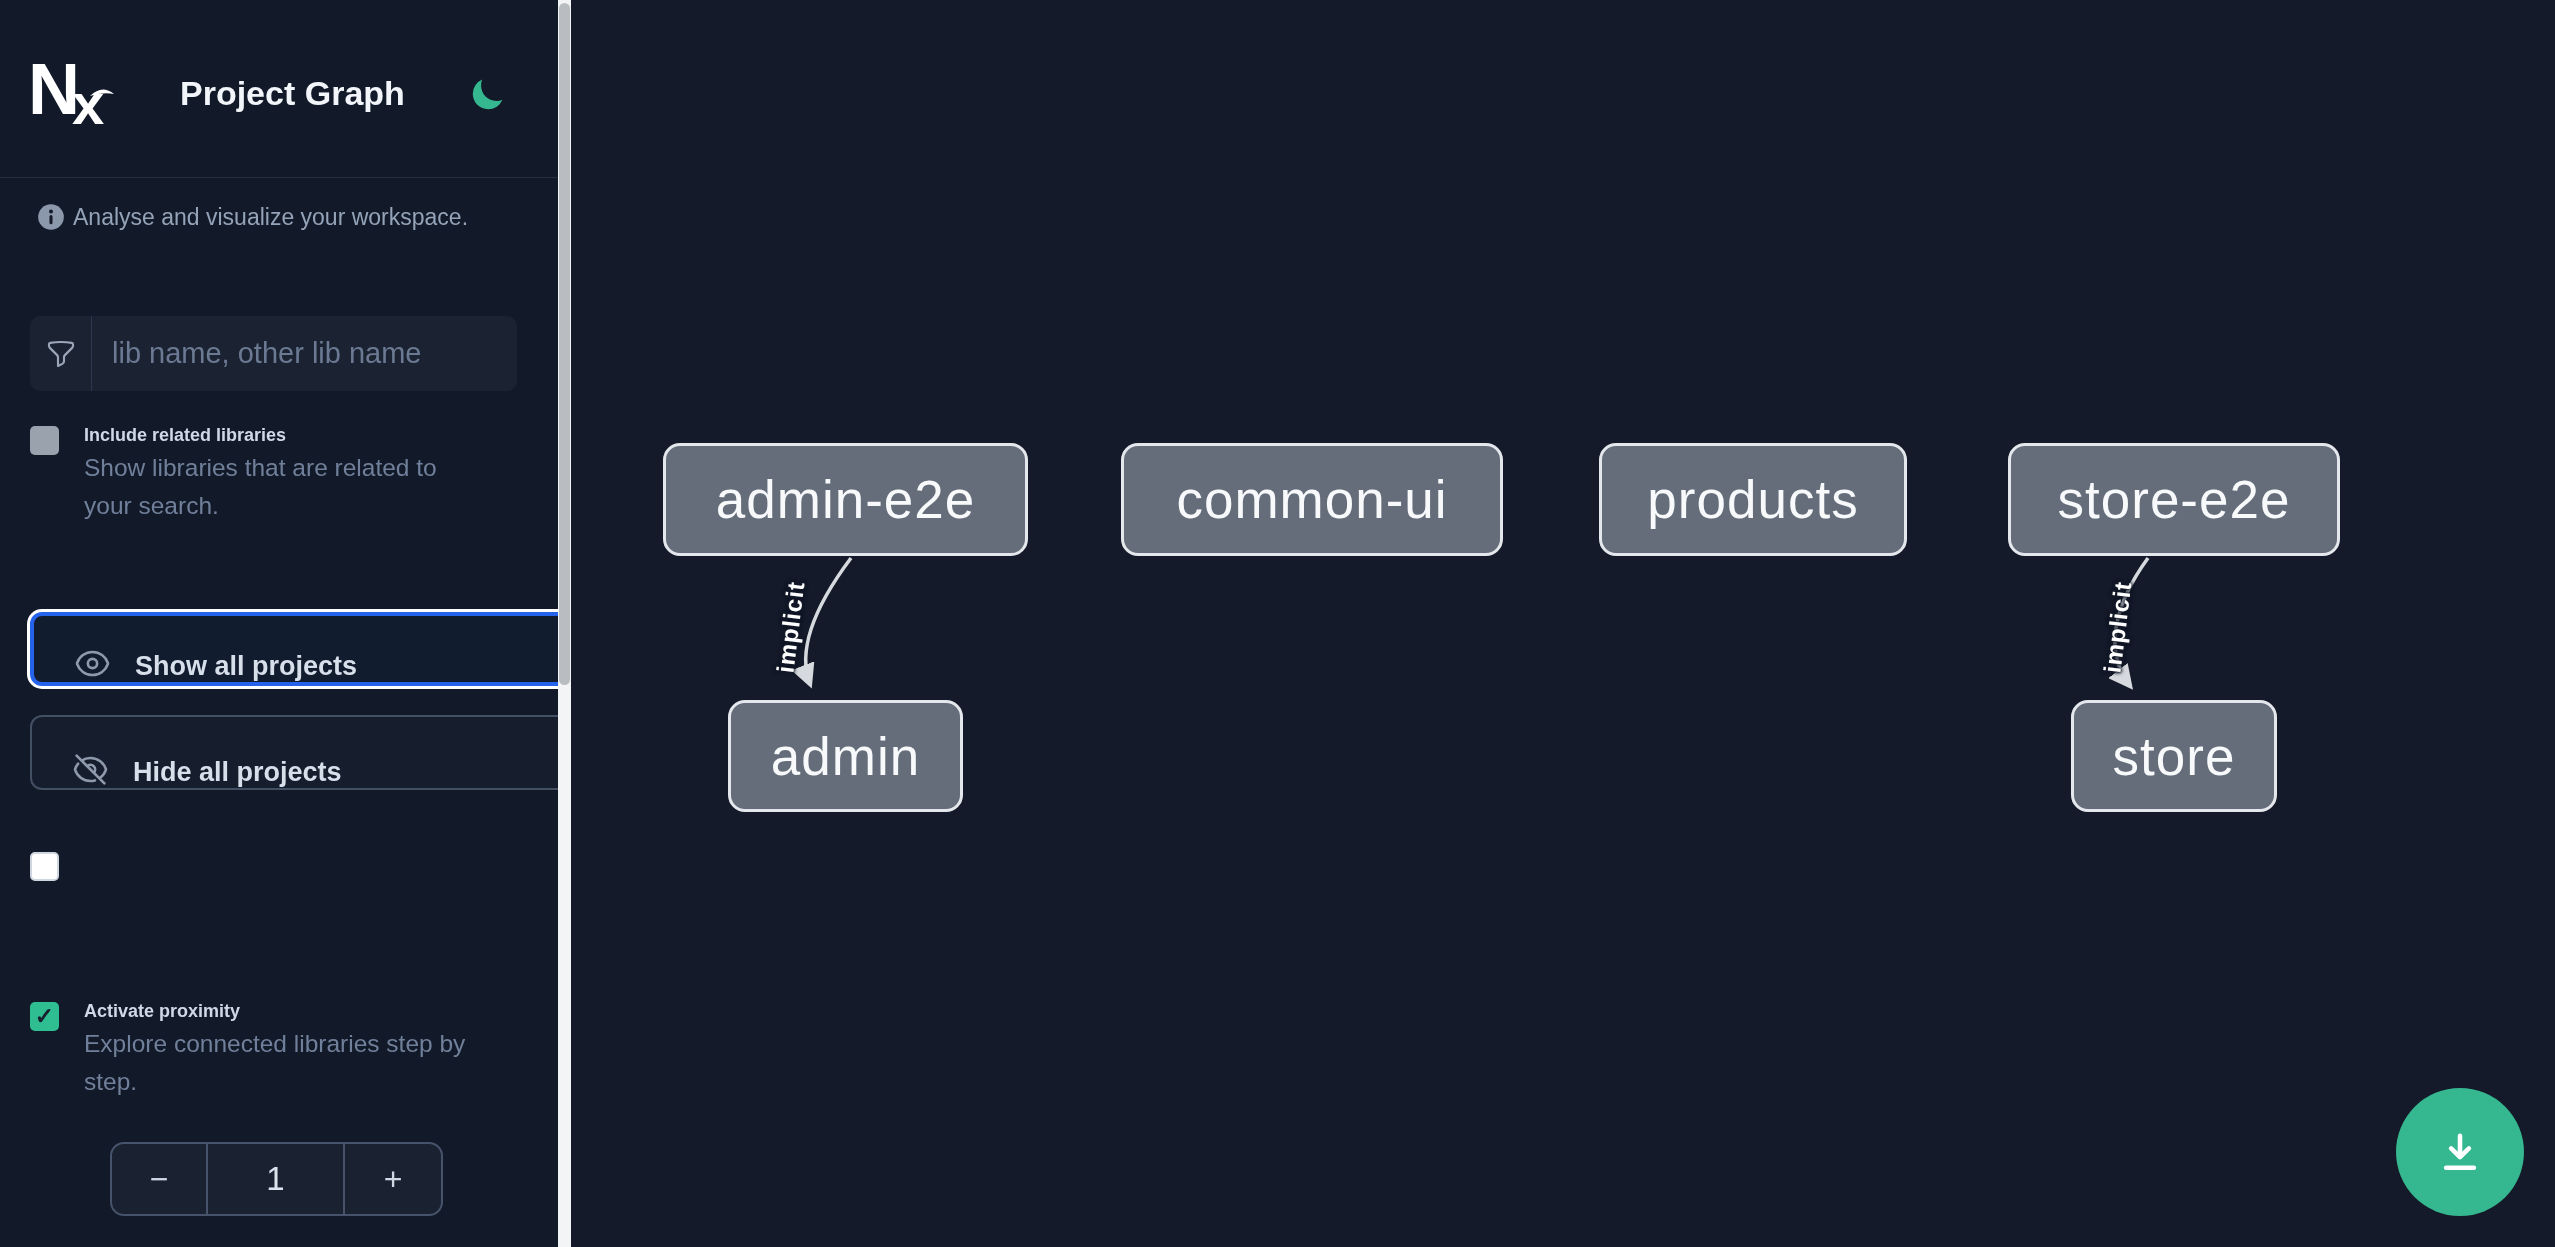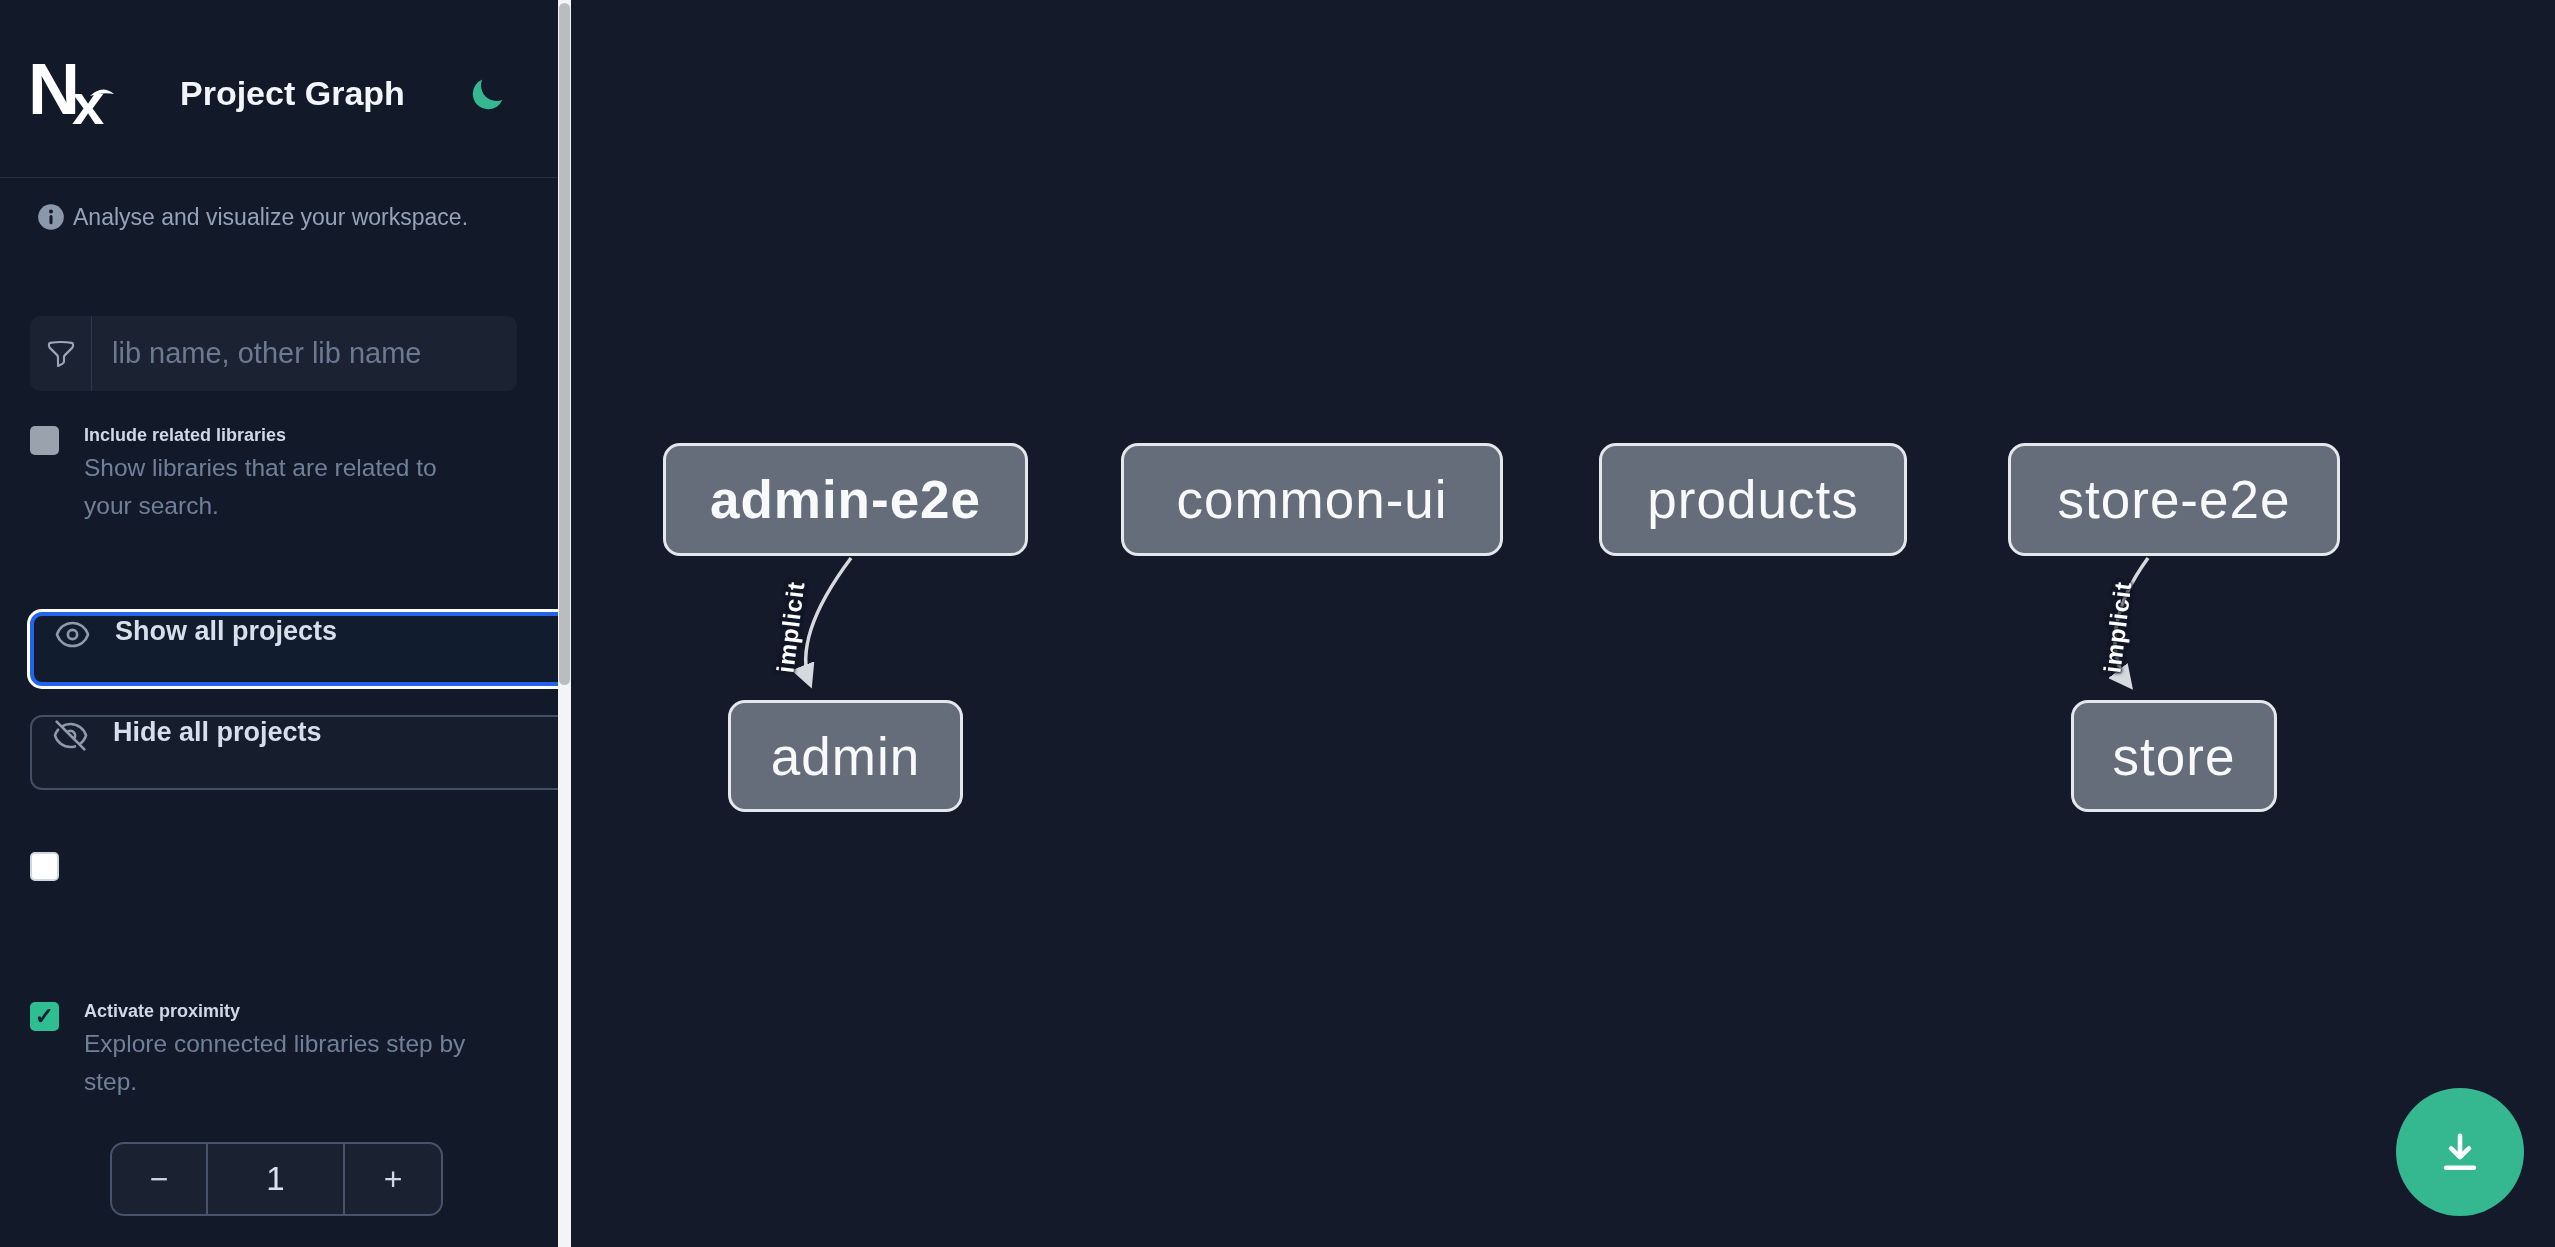--- a/index.html
+++ b/index.html
@@ -32,21 +32,21 @@
   .checkbox-gray { background:#9aa2ae; }
   .checkbox-white { background:#ffffff; border:2px solid #cfd6df; }
   .checkbox-green { background:#2fbd92; }
   .checkmark { display:none; color:#18202e; font-size:23px; font-weight:700; line-height:1; }
   .checkbox.checked .checkmark { display:block; }
 
   .section-text { max-width:395px; }
   .section-label { font-size:18px; font-weight:700; color:#cfd9e6; line-height:1.3; cursor:pointer; }
   .section-desc { margin-top:2px; font-size:24.5px; color:#71809a; line-height:1.55; }
 
-  .btn { position:absolute; left:30px; width:570px; height:75px; border-radius:12px; background:#161e2e; display:flex; align-items:flex-start; gap:24px; padding-left:20px; cursor:pointer; }
+  .btn { position:absolute; left:30px; width:570px; height:75px; border-radius:12px; background:#161e2e; display:flex; align-items:flex-end; gap:24px; padding-left:40px; cursor:pointer; }
   .btn-label { font-size:27px; font-weight:700; color:#d6dfea; }
   .btn-show { top:612px; height:74px; background:#121c2f; border:4px solid #2563eb; box-shadow:0 0 0 3px #ffffff; }
   .btn-hide { top:715px; border:2px solid #434f63; }
 
   .stepper { position:absolute; left:110px; top:1142px; width:333px; height:74px; border:2px solid #46536a; border-radius:14px; background:#1a2232; display:flex; overflow:hidden; }
   .stepper-btn { display:flex; align-items:center; justify-content:center; color:#cfd9e4; font-size:32px; cursor:pointer; }
   .stepper-dec { width:96px; border-right:2px solid #46536a; }
   .stepper-inc { width:98px; border-left:2px solid #46536a; }
   .stepper-value { flex:1; display:flex; align-items:center; justify-content:center; color:#dbe3ee; font-size:33px; }
 
@@ -159,21 +159,21 @@
     <defs>
       <marker id="arrow" viewBox="0 0 10 10" refX="8" refY="5" markerWidth="7" markerHeight="7" orient="auto-start-reverse">
         <path d="M0,0 L10,5 L0,10 z" fill="#d6dade"></path>
       </marker>
     </defs>
     <path d="M 851 558 C 818 602, 796 648, 810 684" fill="none" stroke="#d6dade" stroke-width="3.5" marker-end="url(#arrow)"></path>
     <path d="M 2148 558 C 2116 602, 2102 650, 2130 686" fill="none" stroke="#d6dade" stroke-width="3.5" marker-end="url(#arrow)"></path>
   </svg>
 
   <div id="nodes-layer" style="position:absolute;left:0;top:0;">
-      <div class="graph-node" style="left: 663px; top: 443px; width: 365px; height: 113px; font-weight: bold;">admin-e2e</div>
+      <div class="graph-node" style="left: 663px; top: 443px; width: 365px; height: 113px;">admin-e2e</div>
       <div class="graph-node" style="left: 1121px; top: 443px; width: 382px; height: 113px;">common-ui</div>
       <div class="graph-node" style="left: 1599px; top: 443px; width: 308px; height: 113px;">products</div>
       <div class="graph-node" style="left: 2008px; top: 443px; width: 332px; height: 113px;">store-e2e</div>
       <div class="graph-node" style="left: 728px; top: 700px; width: 235px; height: 112px;">admin</div>
       <div class="graph-node" style="left: 2071px; top: 700px; width: 206px; height: 112px;">store</div>
     </div>
 
   <span class="edge-label" style="left:791px; top:627px;">implicit</span>
   <span class="edge-label" style="left:2118px; top:627px;">implicit</span>
 

